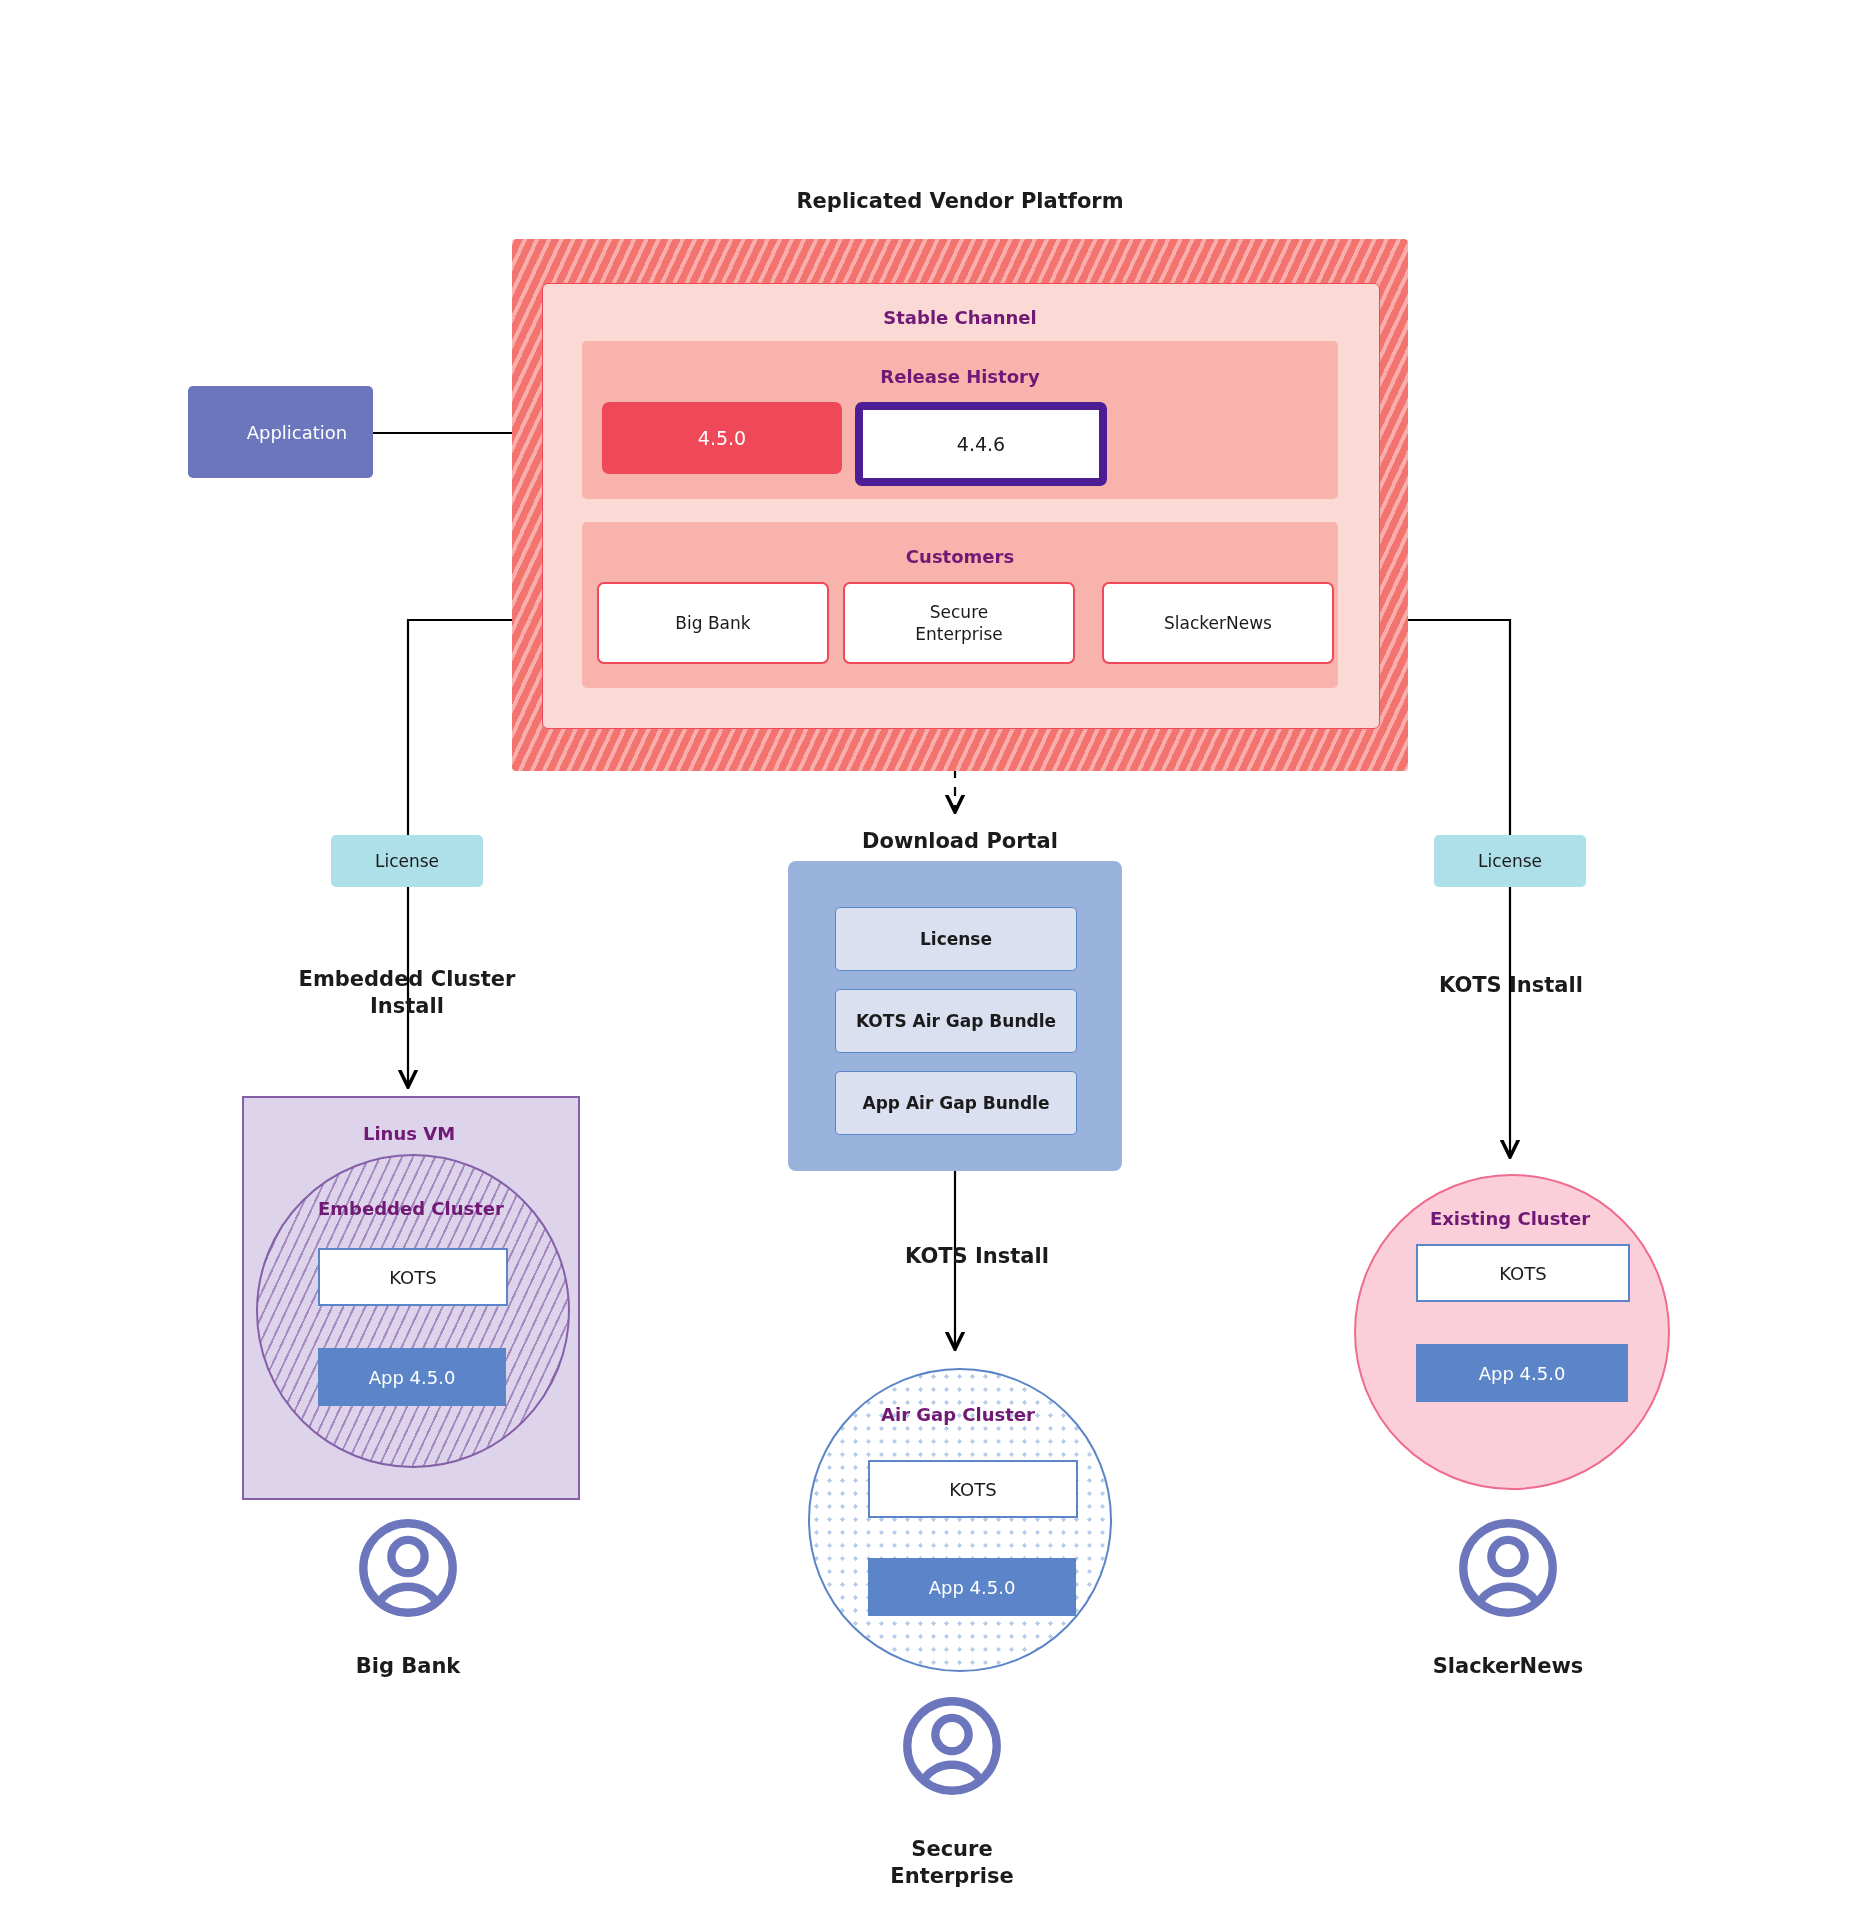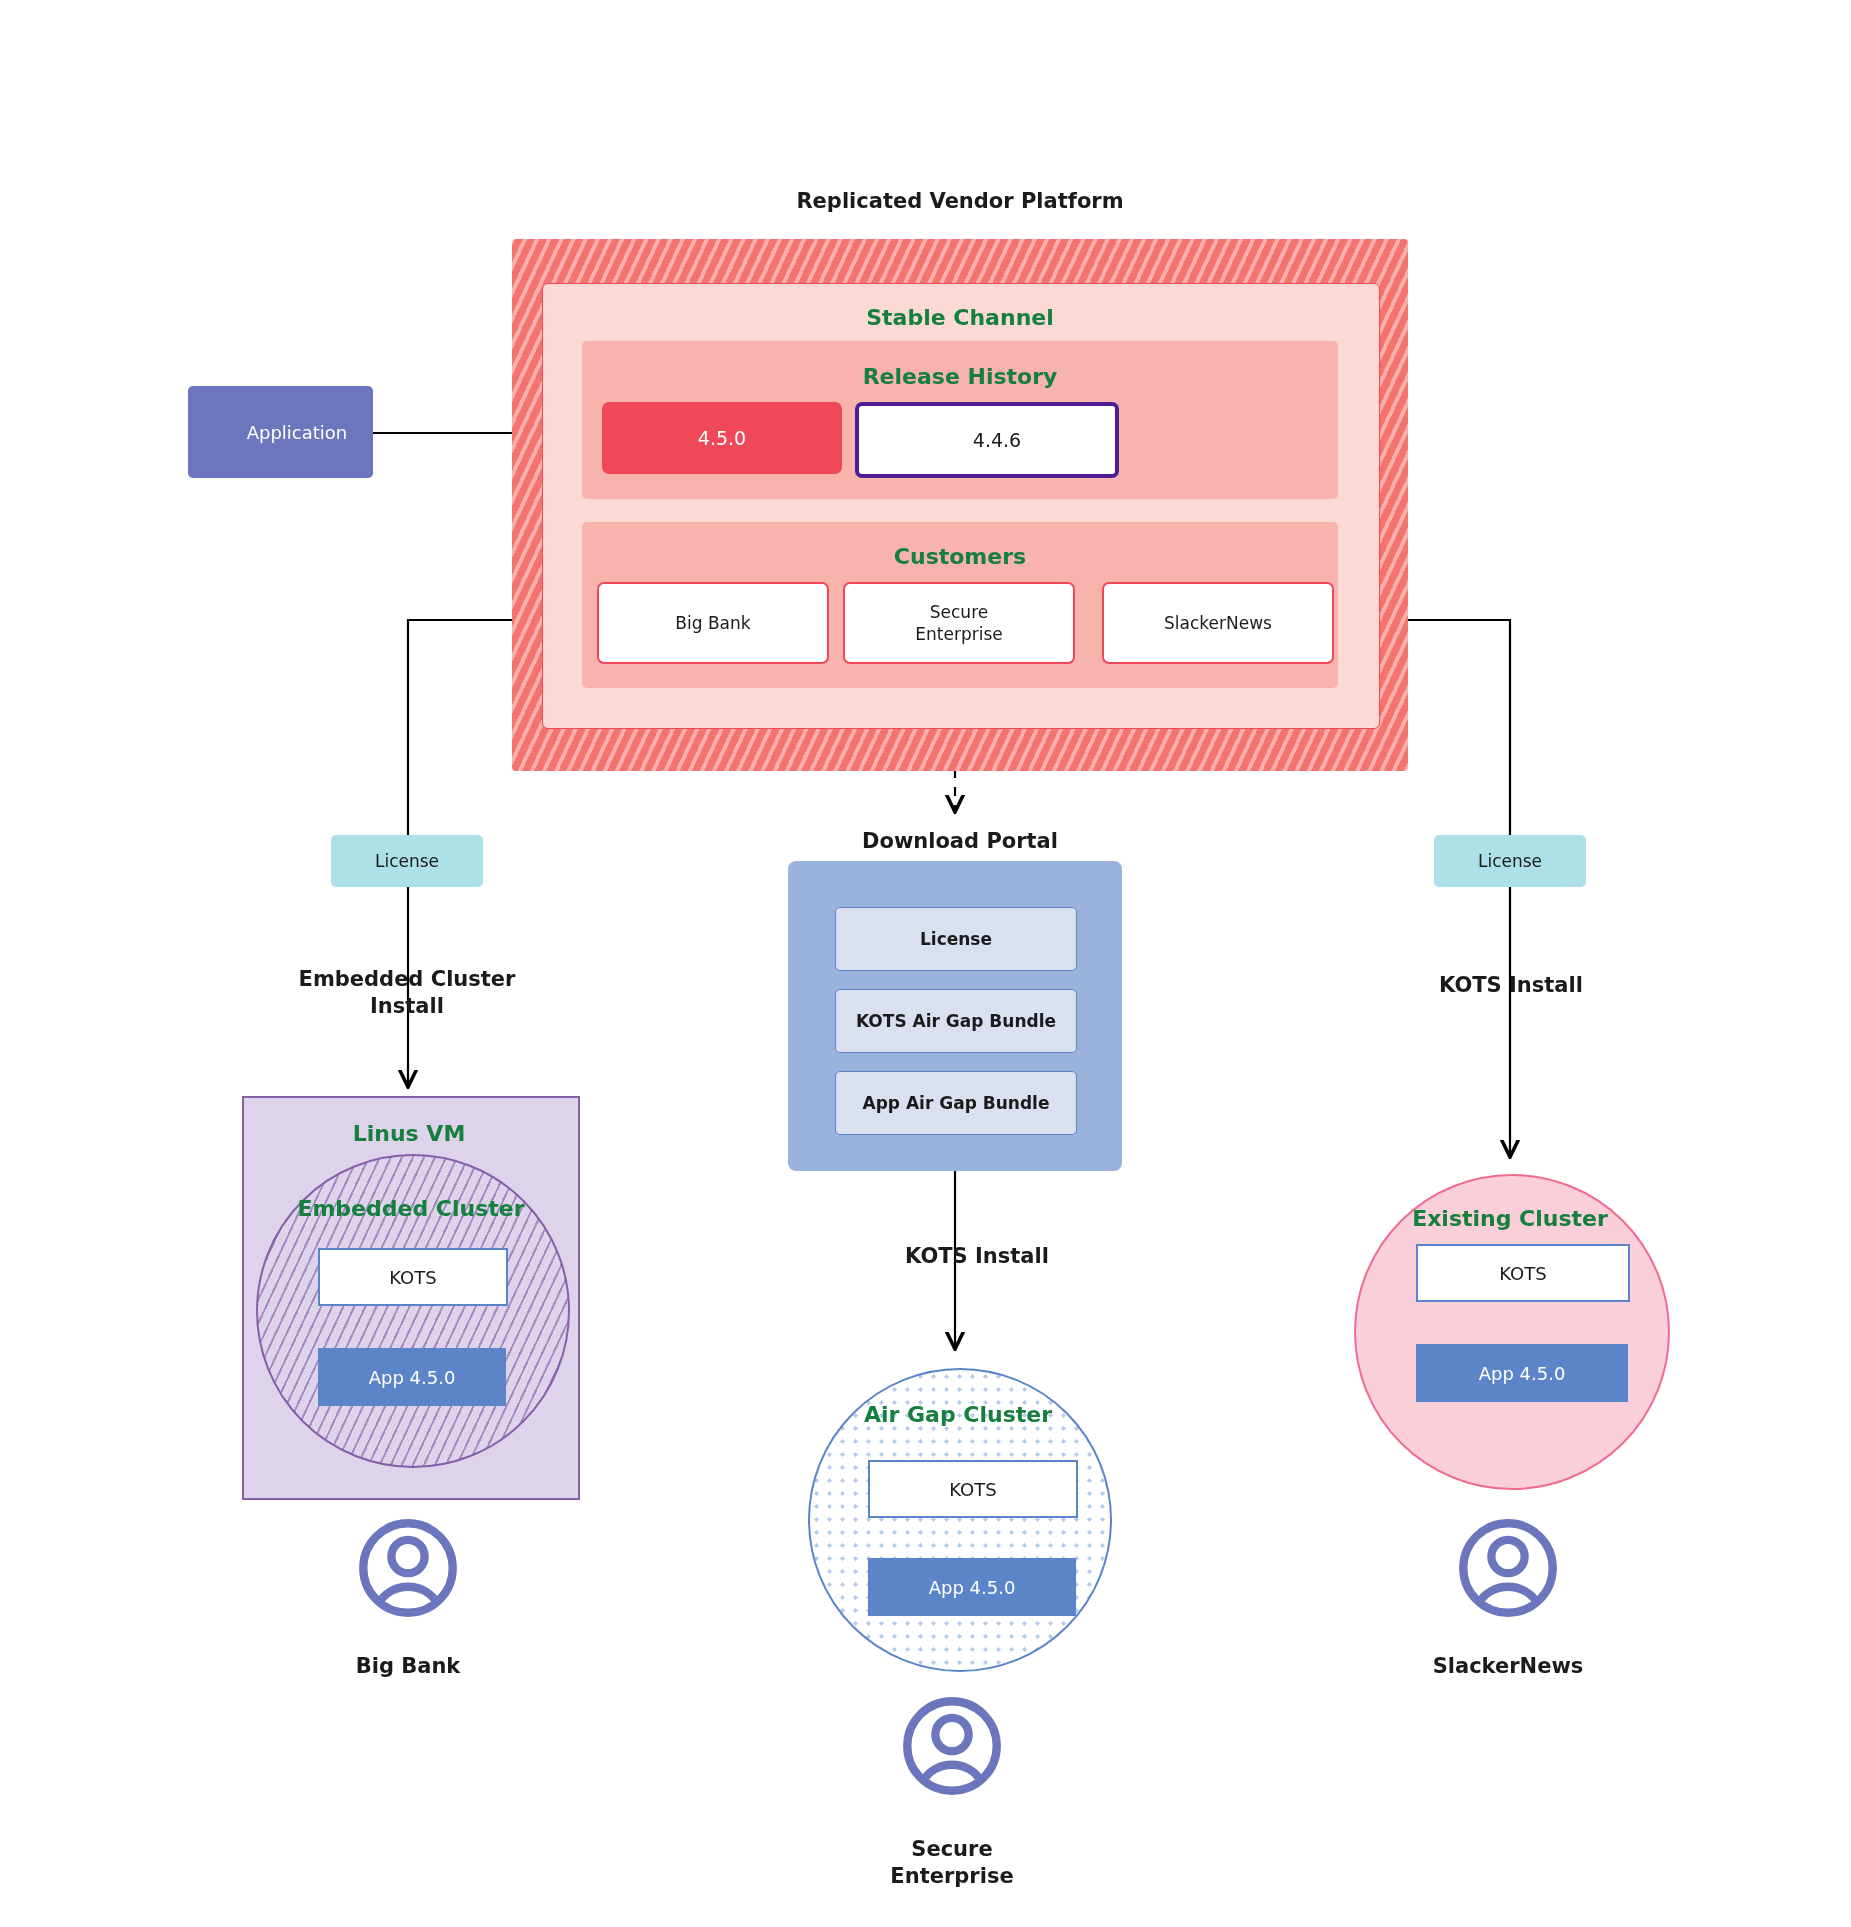--- a/index.html
+++ b/index.html
@@ -11,21 +11,21 @@
     position:relative;
     width:1851px;
     height:1927px;
     overflow:hidden;
     background:#fff;
     margin-top:16px;
   }
   .abs{position:absolute;}
   .ctr{display:flex;align-items:center;justify-content:center;text-align:center;}
   .lbl{font-size:19px;font-weight:700;color:#1b1b1b;white-space:pre-line;line-height:1.25;}
-  .lbl-sm{font-size:22px;font-weight:600;color:#15803d;}
+  .lbl-sm{font-size:18px;font-weight:600;color:#701a75;}
 
   
   #vendor-title{
     left:520px;top:170px;width:880px;height:30px;
     font-size:21px;font-weight:700;
   }
   #vendor-hatch{
     left:512px;top:223px;width:896px;height:532px;
     border-radius:4px;
     background-color:#f3736f;
@@ -46,21 +46,21 @@
   #release-history{
     left:582px;top:325px;width:756px;height:158px;
     border-radius:5px;background:#f8b4ac;
   }
   #release-history-label{left:582px;top:348px;width:756px;height:24px;}
   .release-box{
     top:386px;width:236px;height:68px;border-radius:7px;
   }
   #release-0{left:602px;background:#ef4858;border:2px solid #ef4858;}
   #release-0 span{color:#ffffff;font-size:19px;font-weight:400;}
-  #release-1{left:855px;background:#ffffff;border:4px solid #4c1d95;padding-left:20px;}
+  #release-1{left:855px;background:#ffffff;border:8px solid #4c1d95;}
   #release-1 span{color:#1b1b1b;font-size:19px;font-weight:400;}
 
   #customers-box{
     left:582px;top:506px;width:756px;height:166px;
     border-radius:5px;background:#f8b4ac;
   }
   #customers-label{left:582px;top:528px;width:756px;height:24px;}
   .customer-box{
     top:566px;height:78px;border-radius:7px;
     background:#ffffff;border:2px solid #ef4858;

